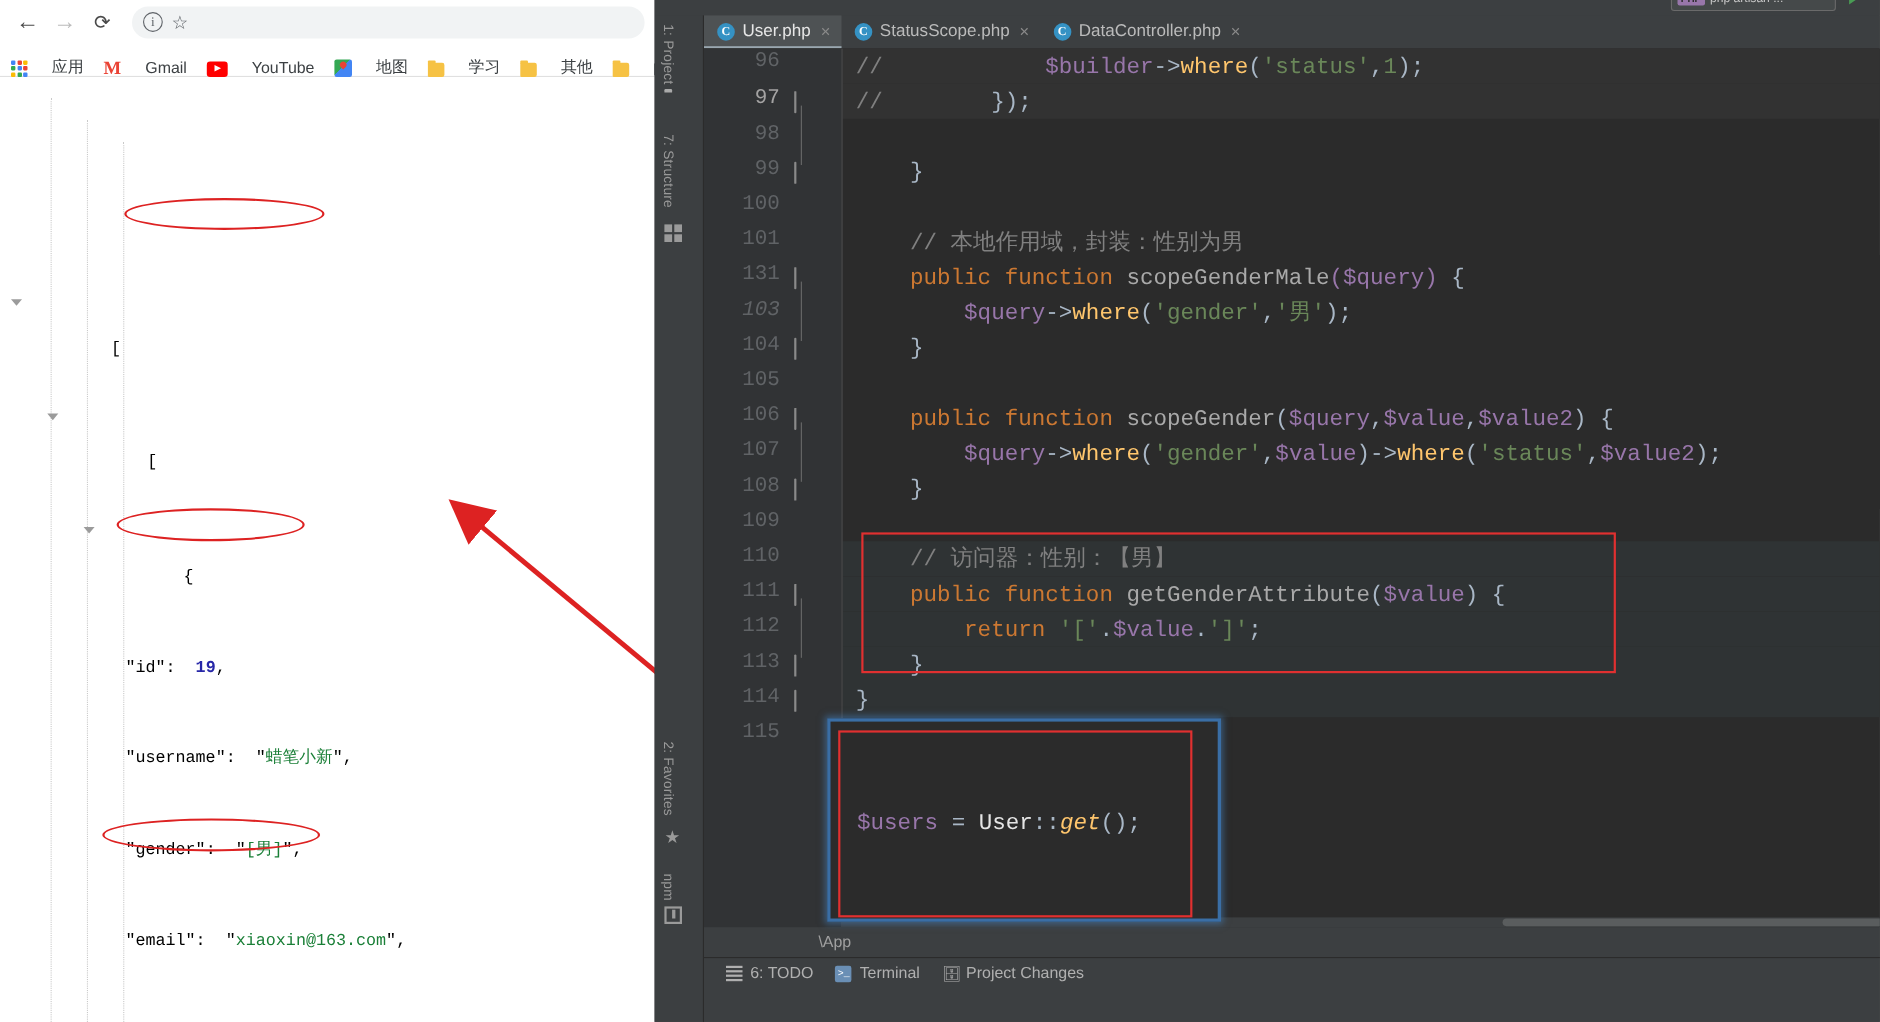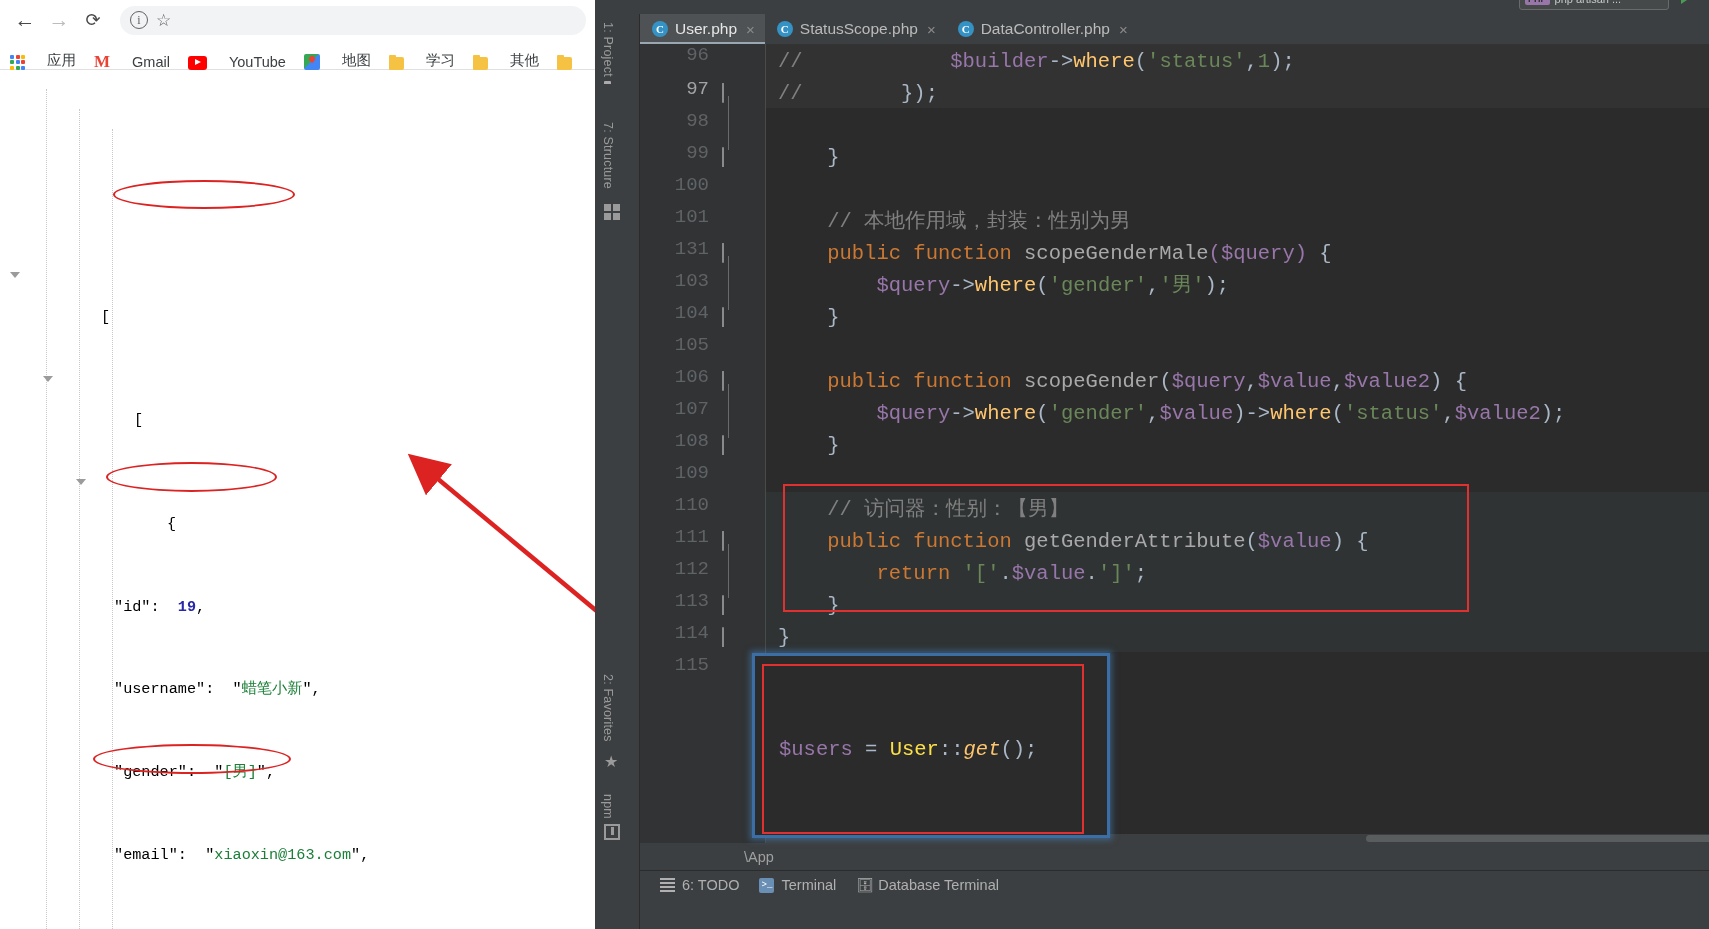--- a/index.html
+++ b/index.html
@@ -258,21 +258,21 @@
     position: absolute; left: 0; width: 1069px; height: 32px;
     background: #323232;
   }
   .cm { color: #808080; }
   .kw { color: #cc7832; }
   .fn { color: #a9a9a9; }
   .var { color: #9876aa; margin-top: 15px; }
   .str { color: #6a8759; }
   .mth { color: #ffc66d; }
   .pl { color: #a9b7c6; }
-  .cls { color: #fde047; }
+  .cls { color: #e5e5e5; }
 
   
   .redbox {
     position: absolute;
     border: 2px solid #e03030;
     pointer-events: none;
   }
 
   
   .popup {
@@ -551,21 +551,21 @@
       <div class="hl-row" style="top:576px; background:#2f3334;"></div>
 
       <div class="ed-gutter">
         <span class="ln" style="top:0;">96</span>
         <span class="ln cur" style="top:34px;">97</span>
         <span class="ln" style="top:66px;text-align:center;">98</span>
         <span class="ln" style="top:98px;">99</span>
         <span class="ln" style="top:130px;">100</span>
         <span class="ln" style="top:162px;">101</span>
         <span class="ln" style="top:194px;">131</span>
-        <span class="ln" style="top:226px;">103</span>
+        <span class="ln" style="top:226px;font-style:italic;">103</span>
         <span class="ln" style="top:258px;">104</span>
         <span class="ln" style="top:290px;">105</span>
         <span class="ln" style="top:322px;">106</span>
         <span class="ln" style="top:354px;">107</span>
         <span class="ln" style="top:386px;">108</span>
         <span class="ln" style="top:418px;">109</span>
         <span class="ln" style="top:450px;">110</span>
         <span class="ln" style="top:482px;">111</span>
         <span class="ln" style="top:514px;">112</span>
         <span class="ln" style="top:546px;">113</span>
@@ -625,21 +625,21 @@
             <i></i>
           </span>
         <span>6: TODO</span>
       </div>
       <div class="sb-item">
         <span class="sb-icon ico-term">&gt;_</span>
         <span>Terminal</span>
       </div>
       <div class="sb-item">
         <span class="sb-icon ico-db">🗄</span>
-        <span>Database Terminal</span>
+        <span>Project Changes</span>
       </div>
     </div>
 
     <div class="popup" style="left:157px; top:653px; width:358px; height:185px;">
       <div class="redbox" style="left:7px; top:8px; width:322px; height:170px;"></div>
       <div class="popup-code" style="left:24px; top:14px;">
         <div style="height:32px;"><span class="var">$users</span><span class="pl"> = </span><span class="cls">User</span><span class="pl">::</span><span class="mth" style="font-style:italic">get</span><span class="pl">();</span></div>
         <div style="height:32px;">&nbsp;</div>
         <div style="height:32px;"></div>
         

